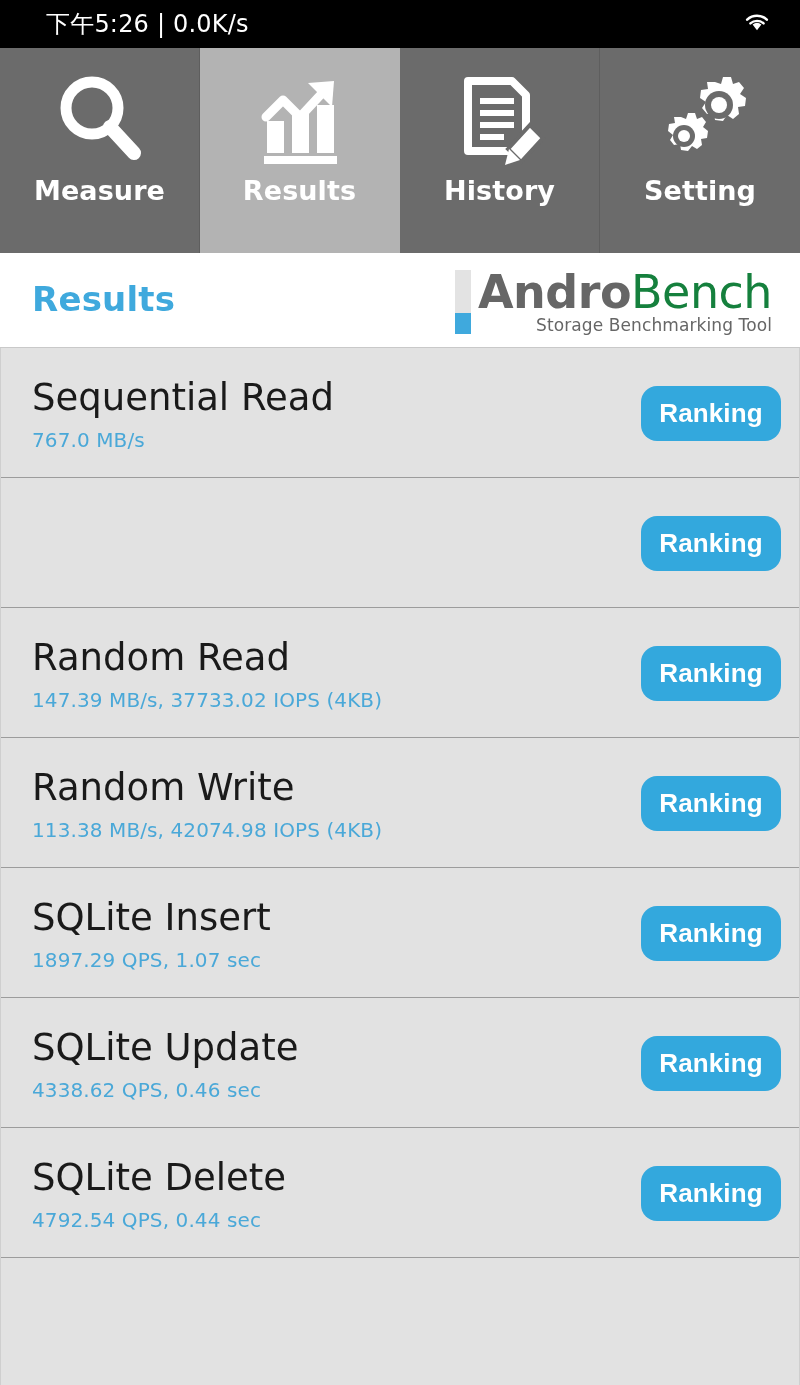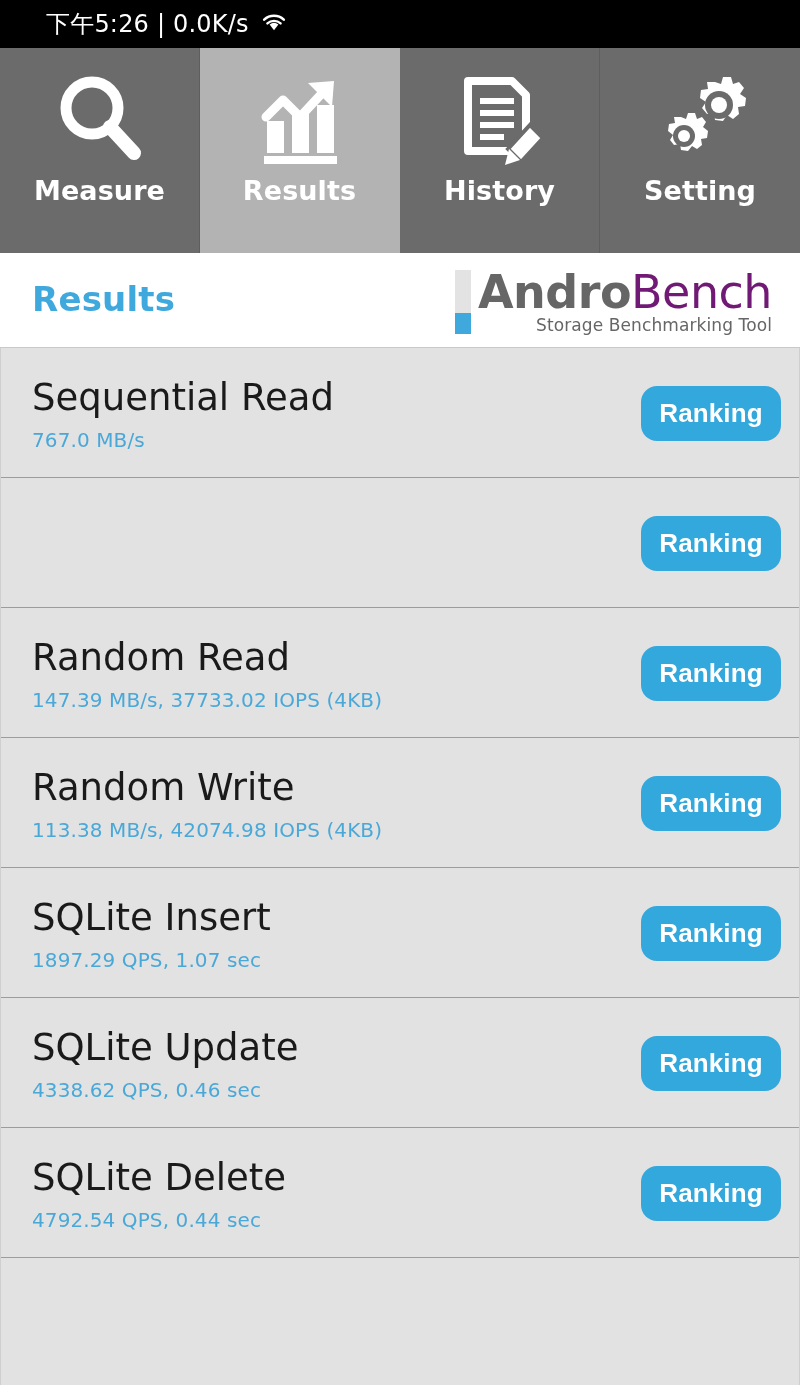--- a/index.html
+++ b/index.html
@@ -8,21 +8,21 @@
     font-family:"DejaVu Sans","Liberation Sans",sans-serif;
     background:#e2e2e2;
     overflow:hidden;
   }
   .phone { position:relative; width:800px; height:1385px; background:#e2e2e2; }
 
   
   .statusbar {
     position:absolute; top:0; left:0; width:800px; height:48px;
     background:#000; color:#fff;
-    display:flex; align-items:center; 
+    display:flex; align-items:center; justify-content:space-between;
     padding:0 18px 0 46px;
   }
   .status-left { font-size:24px; letter-spacing:.2px; font-weight:400; white-space:nowrap; }
   .status-right { display:flex; align-items:center; gap:25px;flex-direction:column; }
   .sig { display:flex; align-items:flex-end; gap:2.5px; height:20px; }
   .sig i { display:block; width:4px; background:#fff; border-radius:.5px; }
   .sig i:nth-child(1){height:6px;}
   .sig i:nth-child(2){height:9px;}
   .sig i:nth-child(3){height:13px;}
   .sig i:nth-child(4){height:17px;}
@@ -64,21 +64,21 @@
     position:absolute; left:32px; top:26px;
     font-size:34px; font-weight:700; color:#3fa9dd; letter-spacing:.2px;
   }
   .logo { position:absolute; right:28px; top:14px; display:flex; align-items:flex-start; }
   .logo-bar { width:16px; height:64px; margin-right:7px; margin-top:3px; position:relative; }
   .logo-bar .seg-top { position:absolute; top:0; left:0; width:16px; height:43px; background:#e3e3e3; }
   .logo-bar .seg-bot { position:absolute; top:43px; left:0; width:16px; height:21px; background:#3fa9dd; }
   .logo-text { display:flex; flex-direction:column; }
   .logo-word { font-size:46px; line-height:50px; font-weight:400; letter-spacing:-.5px; white-space:nowrap; }
   .logo-word .a { color:#666; font-weight:700; }
-  .logo-word .b { color:#701a75; font-weight:400; }
+  .logo-word .b { color:#15803d; font-weight:400; }
   .logo-sub { font-size:17px; color:#666; text-align:right; margin-top:-2px; letter-spacing:.1px; }
 
   
   .list { position:absolute; top:348px; left:0; width:800px; height:1037px; background:#e2e2e2;
           border-left:1px solid #cfcfcf; border-right:1px solid #cfcfcf; }
   .row {
     position:relative; height:130px; width:798px;
     border-bottom:1px solid #9c9c9c;
     background:#e2e2e2;
   }

